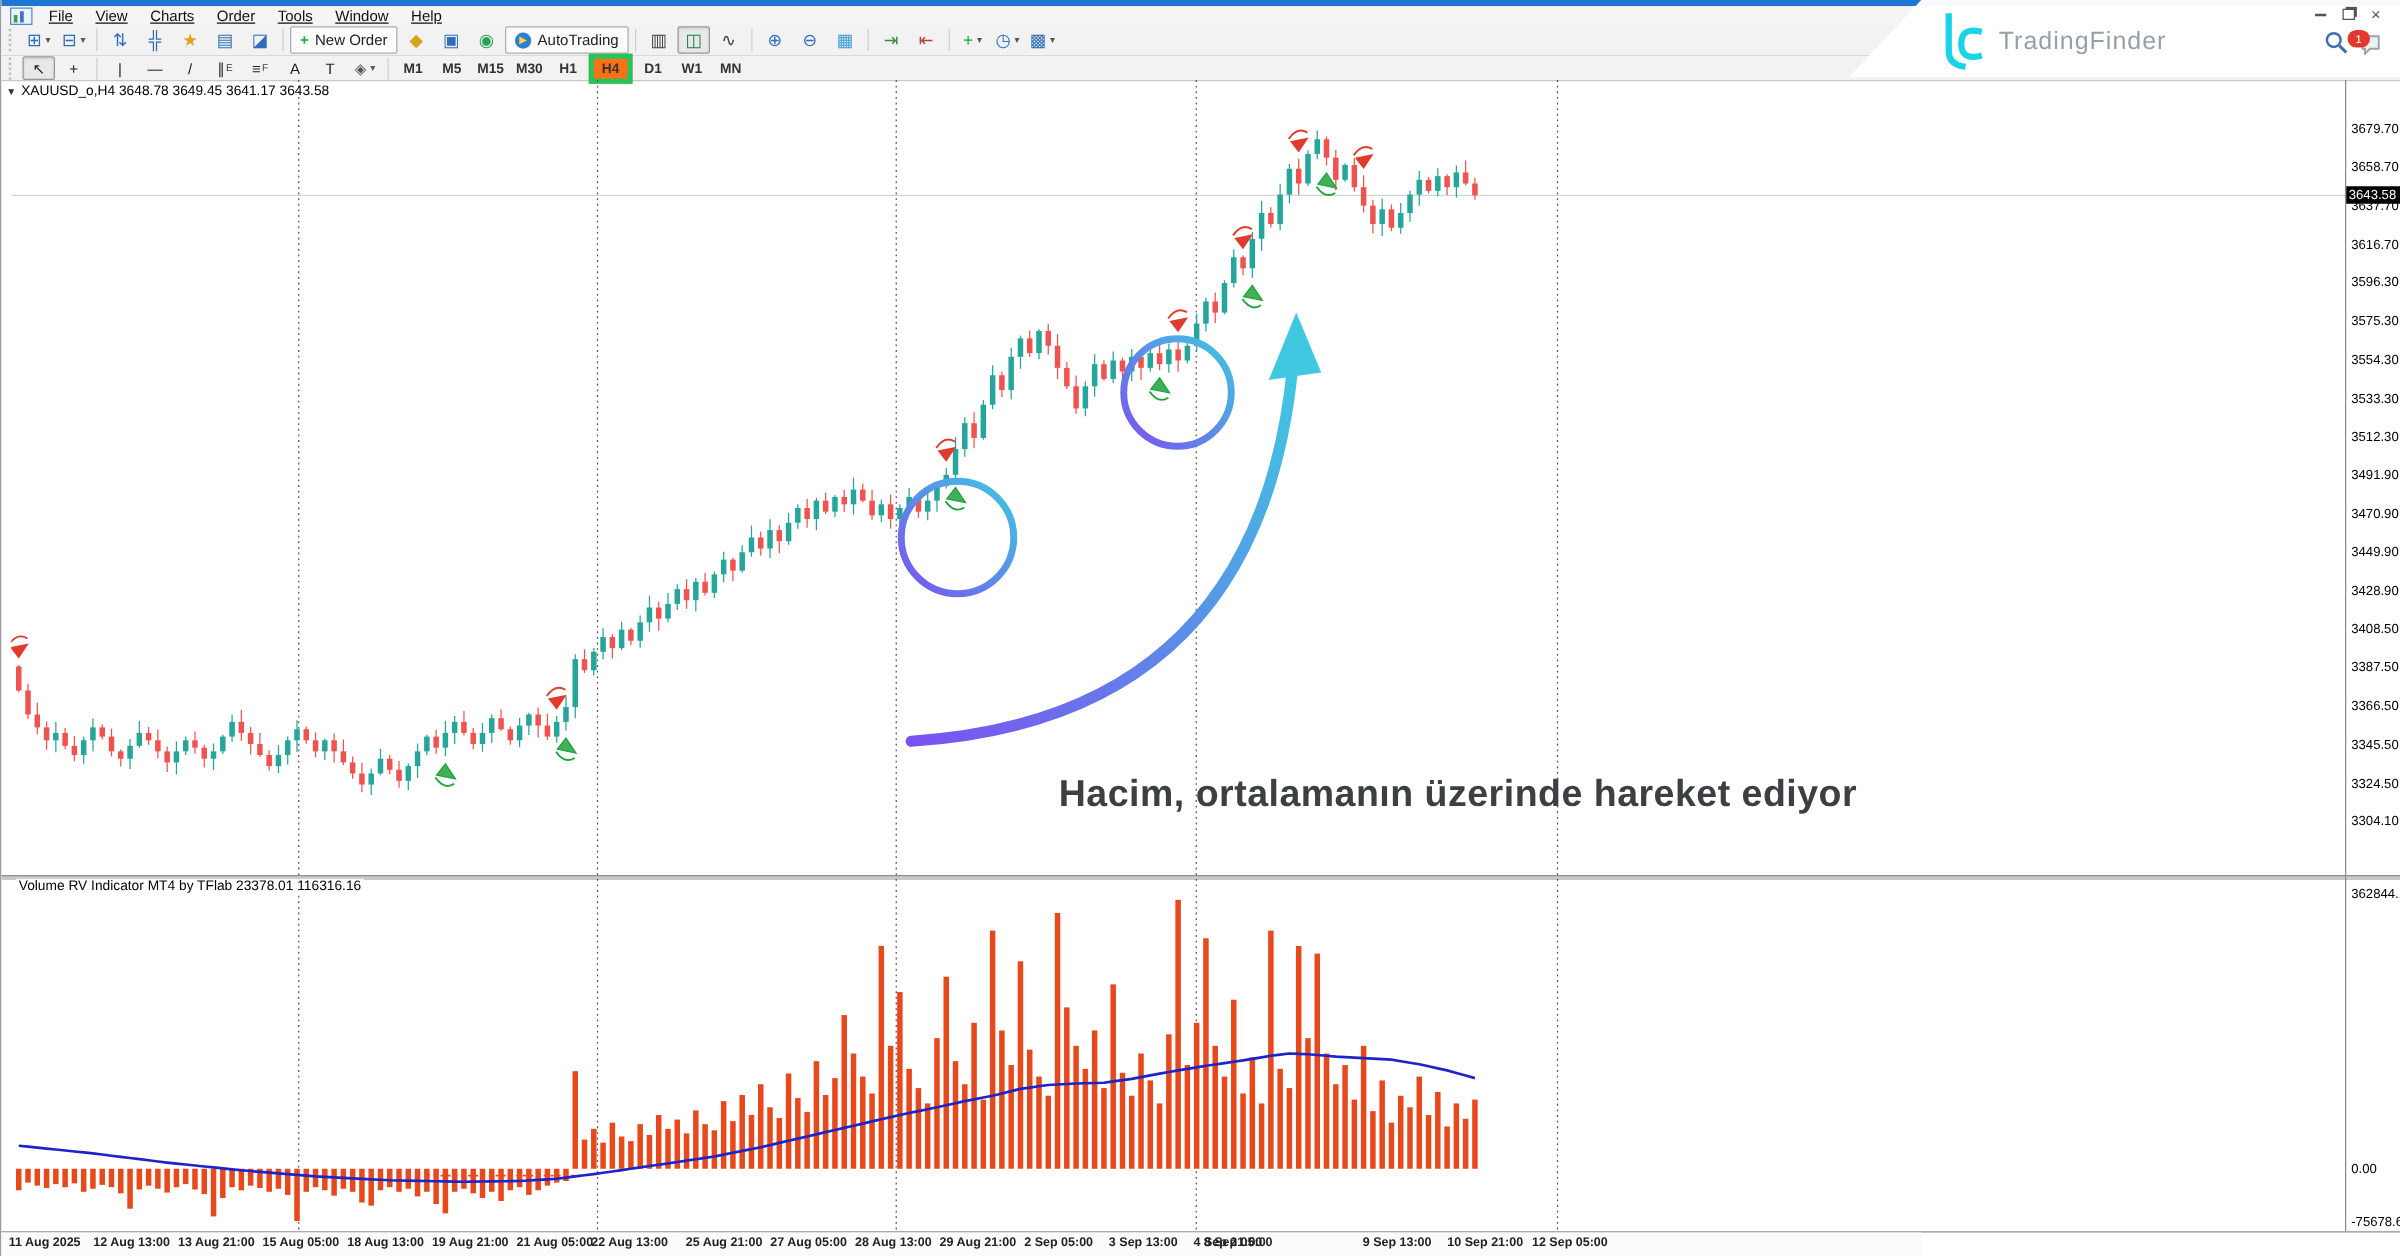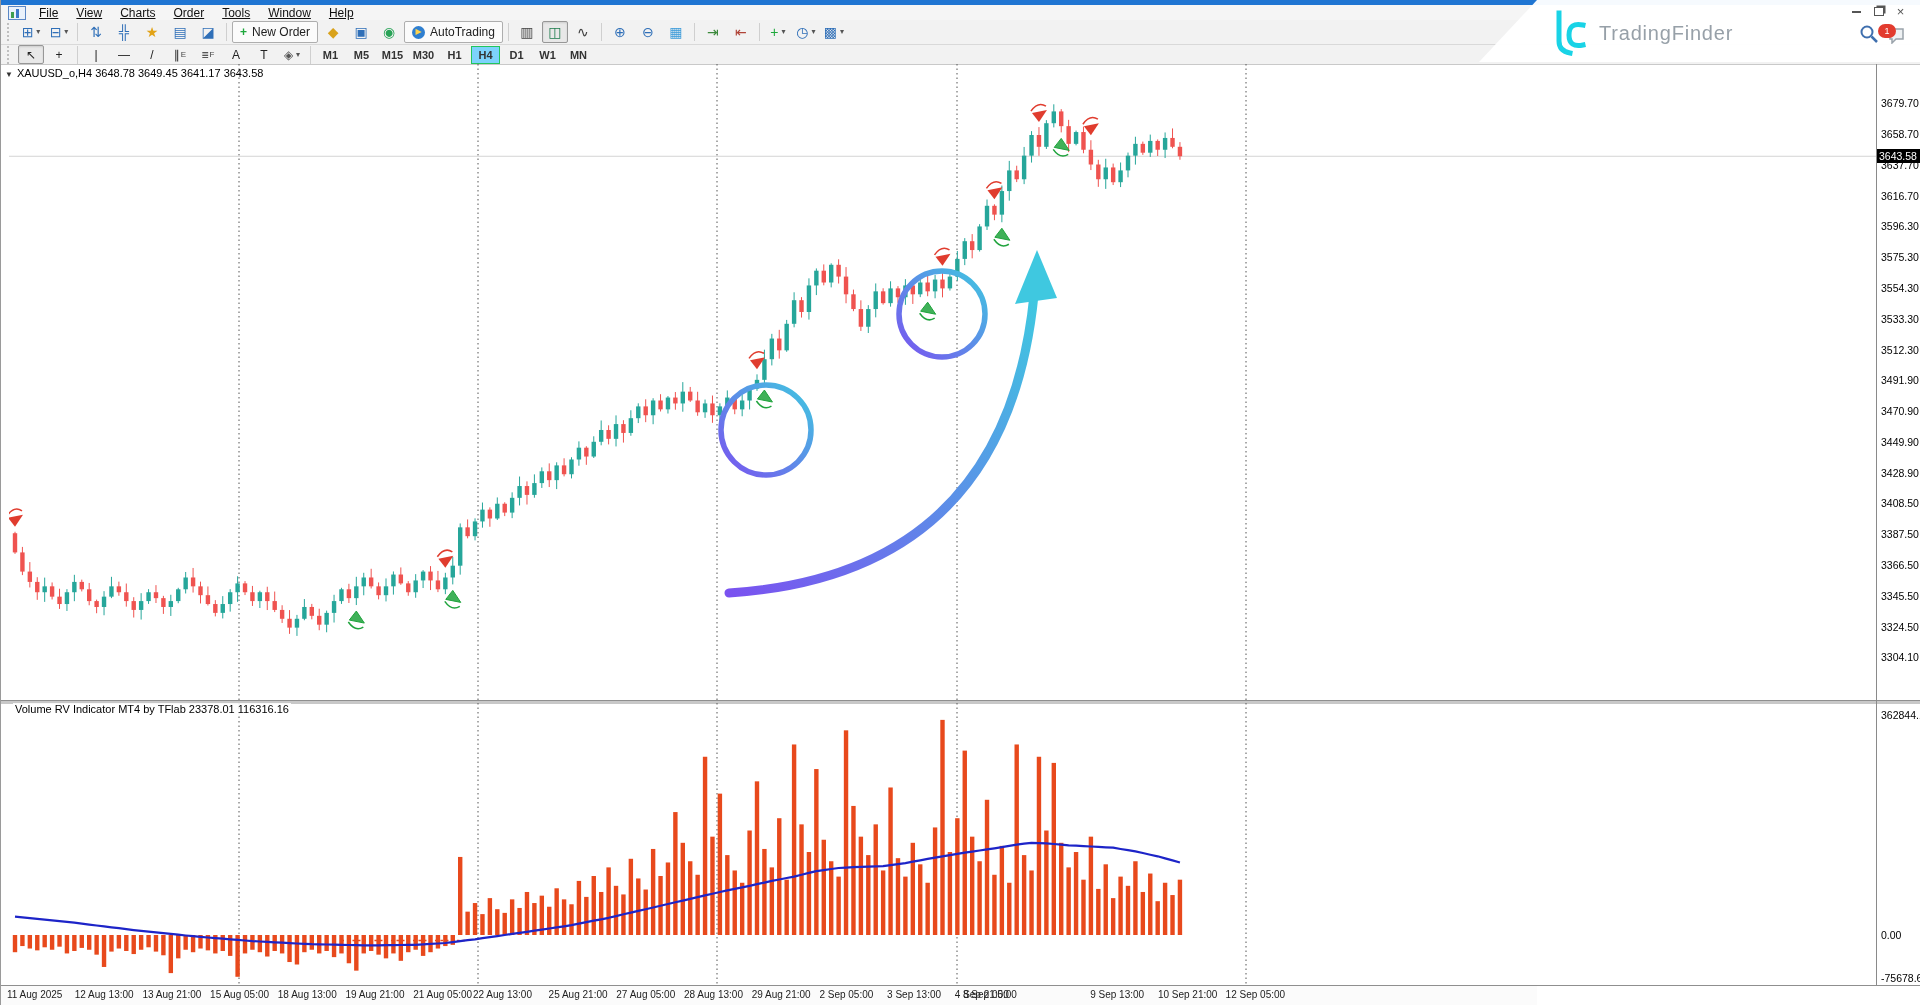--- a/index.html
+++ b/index.html
@@ -17,33 +17,33 @@
   .tb-row2{left:0;top:45px;width:1920px;height:19px;background:#f2f2f2;border-bottom:1px solid #c9c9c9;display:flex;align-items:center;padding-left:2px;}
   .tbtn{height:20px;min-width:24px;display:inline-flex;align-items:center;justify-content:center;font-size:14px;line-height:1;border:1px solid transparent;border-radius:2px;margin:0 1px;cursor:default;background:transparent;color:#444;}
   .tb-row2 .tbtn{height:17px;font-size:12px;}
   .tbtn.framed{border:1px solid #aeaeae;background:#fbfbfb;padding:0 7px;font-size:12px;color:#222;gap:5px;}
   .tbtn.pressed{border:1px solid #979797;background:#e8e8e8;box-shadow:inset 0 1px 2px rgba(0,0,0,.12);}
   .tsep{width:1px;height:18px;background:#cfcfcf;margin:0 4px;}
   .tgrip{width:4px;height:18px;border-left:2px dotted #bfbfbf;margin:0 4px;}
   .caret{font-size:8px;color:#555;margin-left:3px;}
   .at-ico{width:13px;height:13px;border-radius:50%;background:#2f7fd0;display:inline-flex;align-items:center;justify-content:center;color:#ffd34d;font-size:8px;}
   .tf{height:16px;min-width:27px;font-size:11px;font-weight:700;color:#333;display:inline-flex;align-items:center;justify-content:center;border:1px solid transparent;margin:0 1px;}
-  .tf.active{border:1px solid #22c55e;background:#7dd3fc;}
+  .tf.active{border:4px solid #22c55e;background:#f97316;}
   .sub{font-size:8px;vertical-align:sub;margin-left:1px;}
   
   .plot-border-r{left:1875px;top:64px;width:1px;height:921px;background:#8a8a8a;}
   .panel-sep{left:0;top:700px;width:1920px;height:3px;background:#c8c8c8;border-top:1px solid #8f8f8f;}
   .axis-sep{left:0;top:985px;width:1920px;height:1px;background:#8f8f8f;}
   .symbol-label{left:4px;top:67px;font-size:11px;color:#000;}
   .symbol-label .tri{font-size:8px;color:#333;margin-right:4px;}
   .vol-title{left:12px;top:703px;font-size:11px;color:#000;background:rgba(255,255,255,.85);padding:0 2px;z-index:3;}
   .price-label{position:absolute;left:1880px;width:44px;font-size:10.5px;color:#000;}
   .price-tag{position:absolute;left:1876px;width:46px;font-size:10.5px;color:#fff;background:#000;padding:1px 2px;z-index:2;}
   .vol-label{position:absolute;left:1880px;width:46px;font-size:10.5px;color:#000;}
-  .date-axis{left:0;top:986px;width:1536px;height:19px;background:#fbfbfb;}
+  .date-axis{left:0;top:986px;width:1536px;height:19px;background:#fbfbfb;font-weight:bold;}
   .date-label{position:absolute;top:3px;font-size:10px;color:#222;white-space:nowrap;}
   .annotation-text{left:846px;top:619px;font-size:30px;font-weight:700;color:#3c4043;letter-spacing:.4px;white-space:nowrap;z-index:4;}
   
   .band{left:1478px;top:0;width:442px;height:62px;background:rgba(255,255,255,.96);clip-path:polygon(58px 0,100% 0,100% 100%,0 100%);z-index:9;}
   .brand-name{position:absolute;left:120px;top:22px;font-size:20px;color:#97a0a8;letter-spacing:.8px;}
   .winbtn{position:absolute;top:4px;width:19px;height:15px;display:flex;align-items:center;justify-content:center;color:#555;cursor:default;}
   .winbtn .bar{width:9px;height:2px;background:#555;}
   .winbtn .box{width:8px;height:7px;border:1.5px solid #555;box-shadow:2px -2px 0 -0.5px #555;}
   .winbtn.close{font-size:13px;}
   .badge{position:absolute;left:399px;top:24px;min-width:14px;height:14px;border-radius:7px;background:#e23b2e;color:#fff;font-size:9px;display:flex;align-items:center;justify-content:center;padding:0 2px;z-index:10;}
@@ -559,20 +559,21 @@
       <path d="M1073.9 60.23518369536035 Q 1080.9 50.23518369536035 1088.9 55.23518369536035" fill="none" stroke="#e03c2e" stroke-width="1.5"></path>
       <polygon points="1074.9,62.23518369536035 1089.9,59.23518369536035 1081.9,71.23518369536035" fill="#e03c2e"></polygon>
       <circle cx="757" cy="366" r="45" fill="none" stroke="url(#ring)" stroke-width="5.5"></circle>
       <circle cx="933" cy="250" r="43" fill="none" stroke="url(#ring)" stroke-width="5.5"></circle>
       <path d="M720 529 Q 997 511 1025 231" fill="none" stroke="url(#ring)" stroke-width="9" stroke-linecap="round"></path>
       <polygon points="1006,240 1048,234 1028,186" fill="#3fc8e0"></polygon>
     </svg>
   <div class="abs symbol-label">
     <span class="tri">▼</span><span>XAUUSD_o,H4  3648.78 3649.45 3641.17 3643.58</span>
   </div>
+  <div class="abs annotation-text">Hacim, ortalamanın üzerinde hareket ediyor</div>
 
   <div class="abs panel-sep"></div>
   <div class="abs plot-border-r"></div>
 
   <svg class="abs" id="vol-plot" style="left:8px;top:703px;" width="1867" height="282">
       <line x1="230" y1="0" x2="230" y2="282" stroke="#555555" stroke-width="1" stroke-dasharray="1.5 3"></line>
       <line x1="469" y1="0" x2="469" y2="282" stroke="#555555" stroke-width="1" stroke-dasharray="1.5 3"></line>
       <line x1="708" y1="0" x2="708" y2="282" stroke="#555555" stroke-width="1" stroke-dasharray="1.5 3"></line>
       <line x1="948" y1="0" x2="948" y2="282" stroke="#555555" stroke-width="1" stroke-dasharray="1.5 3"></line>
       <line x1="1237" y1="0" x2="1237" y2="282" stroke="#555555" stroke-width="1" stroke-dasharray="1.5 3"></line>

